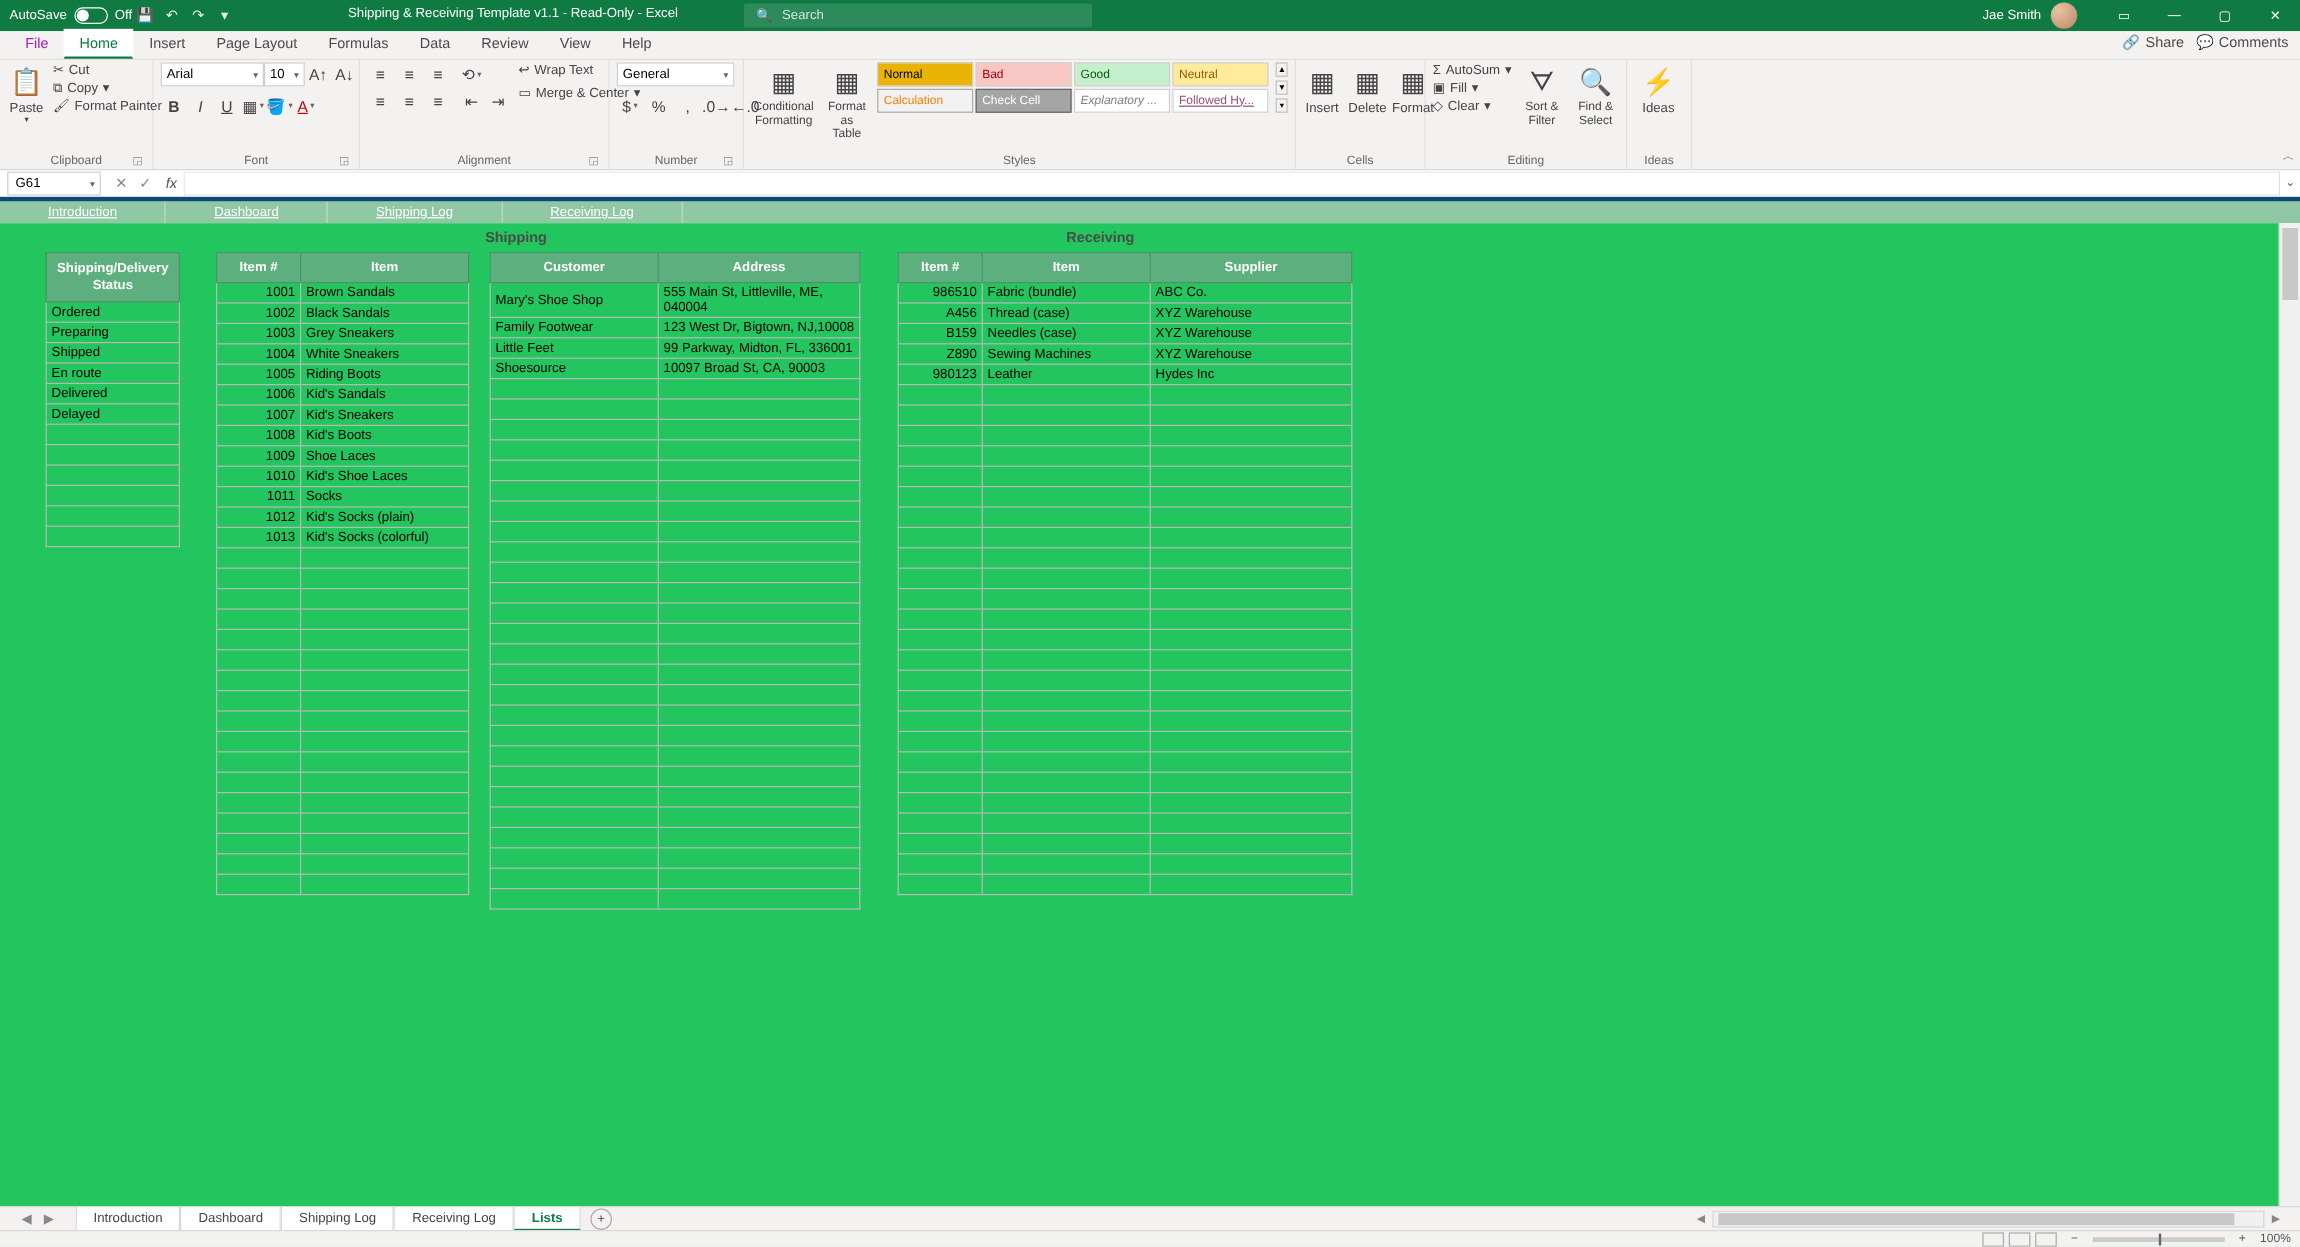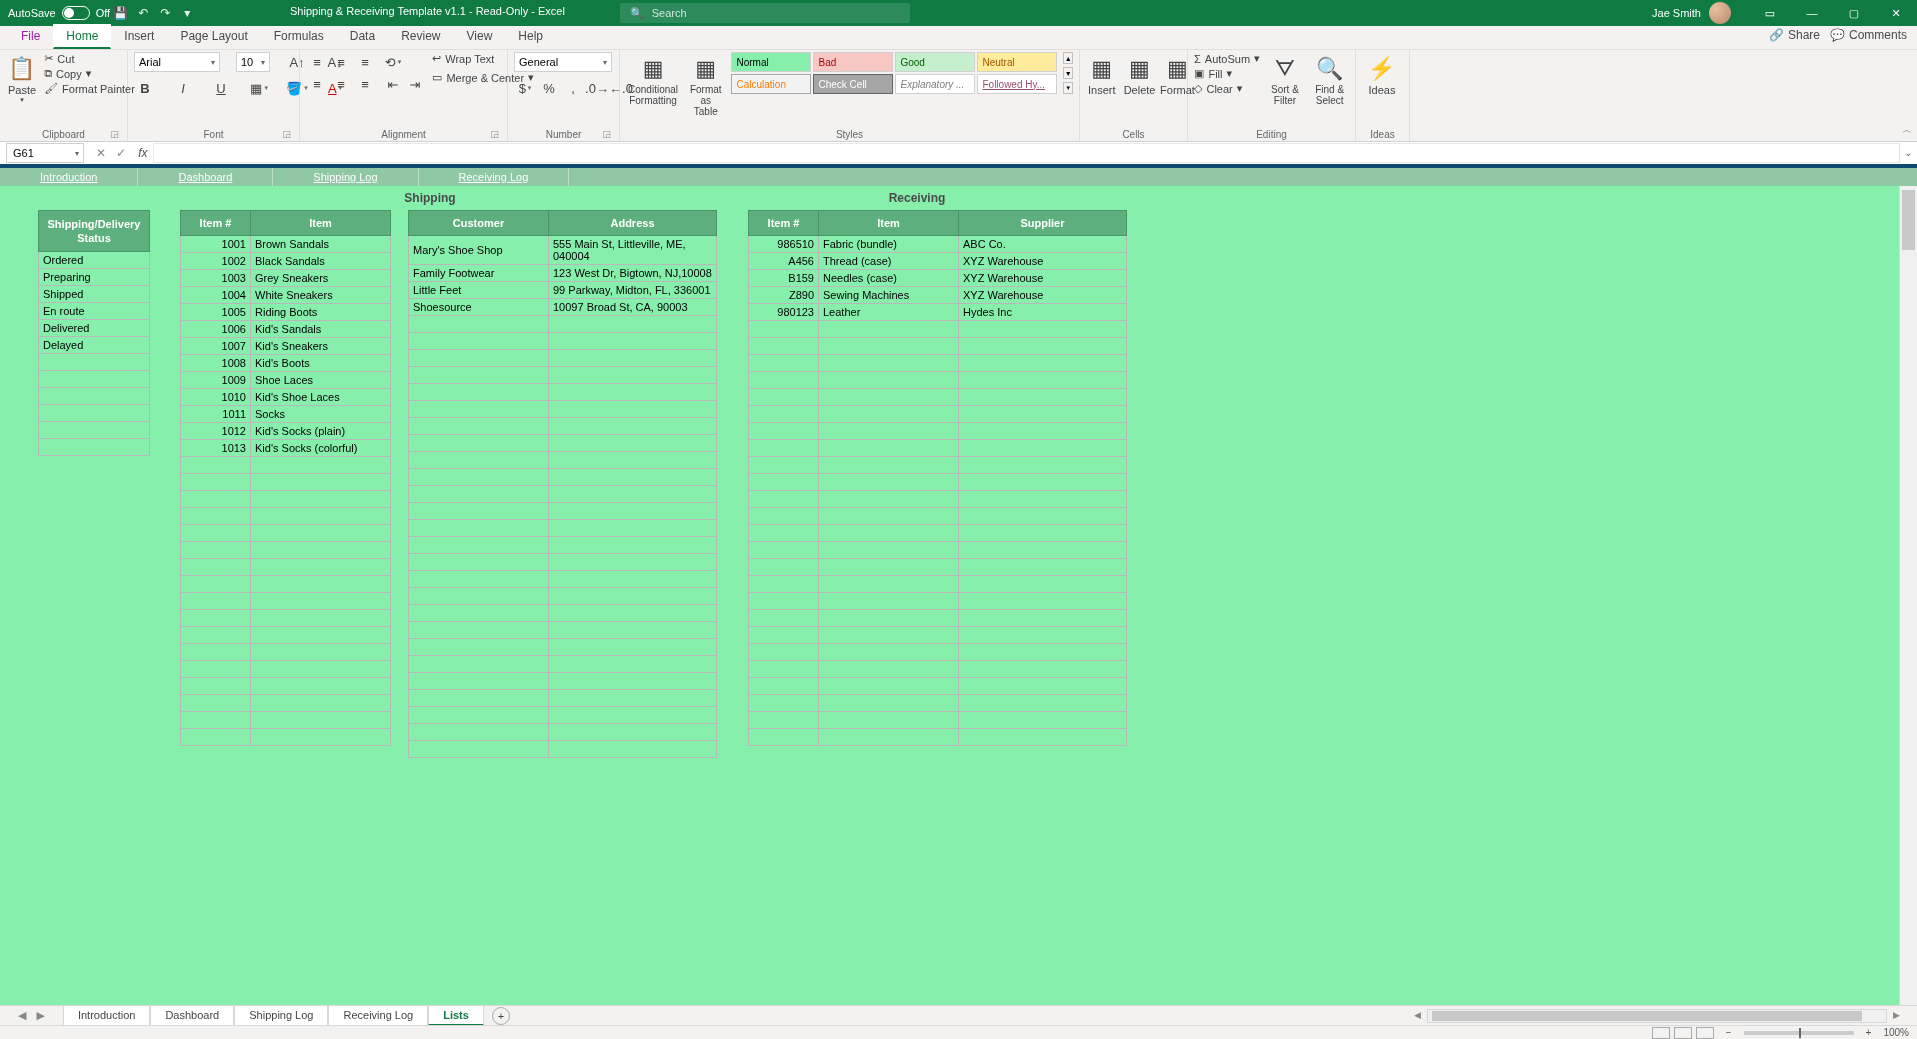--- a/index.html
+++ b/index.html
@@ -29,21 +29,21 @@
 
 .ribbon { height:92px; background:#f3f2f1; border-bottom:1px solid #d0d0d0; display:flex; }
 .rgroup { border-right:1px solid #e1dfdd; padding:2px 6px 0 6px; display:flex; flex-direction:column; position:relative; }
 .rgroup-body { flex:1; display:flex; gap:6px; align-items:flex-start; }
 .rgroup-label { text-align:center; font-size:10px; color:#666; padding:2px 0 1px; position:relative; }
 .rgroup-label .dlg { position:absolute; right:2px; top:2px; font-size:9px; color:#888; }
 .big-btn { display:flex; flex-direction:column; align-items:center; justify-content:center; width:40px; padding:4px 2px; font-size:11px; color:#444; }
 .big-btn .ico { font-size:22px; margin-bottom:2px; }
 .small-stack { display:flex; flex-direction:column; gap:2px; font-size:11px; color:#444; }
 .small-stack div { display:flex; align-items:center; gap:4px; white-space:nowrap; }
-.font-row1 { display:flex; gap:16px; align-items:center; }
+.font-row1 { display:flex; gap:0; align-items:center; }
 .combo { height:20px; border:1px solid #cfcfcf; background:#fff; font-size:11px; padding:0 18px 0 4px; position:relative; display:flex; align-items:center; }
 .combo::after { content:"▾"; position:absolute; right:4px; font-size:8px; color:#666; }
 .icon-btn { width:22px; height:20px; display:flex; align-items:center; justify-content:center; font-size:13px; color:#444; }
 .icon-btn.dd::after { content:"▾"; font-size:7px; margin-left:2px; color:#666; }
 .align-grid { display:grid; grid-template-columns:repeat(3,22px); grid-template-rows:20px 20px; gap:2px; }
 .style-cell { height:20px; border:1px solid #d0d0d0; font-size:10px; display:flex; align-items:center; padding:0 4px; overflow:hidden; white-space:nowrap; }
 .style-spin { display:flex; flex-direction:column; justify-content:space-between; height:42px; width:14px; }
 .style-spin div { height:12px; border:1px solid #c0c0c0; font-size:7px; display:flex; align-items:center; justify-content:center; background:#f3f2f1; }
 
 
@@ -53,21 +53,21 @@
 .fx-ctrl { display:flex; gap:10px; margin:0 12px; color:#888; font-size:12px; }
 .fx-label { font-style:italic; font-size:12px; color:#555; margin-right:6px; }
 .fx-input { flex:1; height:20px; border:1px solid #e8e8e8; border-right:none; }
 .fx-expand { width:18px; text-align:center; color:#666; font-size:10px; border-left:1px solid #e0e0e0; height:20px; line-height:20px; }
 
 
 .nav-strip { height:18px; background:#90c7a4; display:flex; }
 .nav-strip a { flex:0 0 auto; padding:0 40px; font-size:11px; color:#fff; text-decoration:underline; line-height:18px; border-right:1px solid rgba(255,255,255,.4); }
 
 
-.sheet { position:absolute; left:0; right:18px; top:186px; bottom:34px; overflow:hidden; background:#86efac; }
+.sheet { position:absolute; left:0; right:18px; top:186px; bottom:34px; overflow:hidden; background:#22c55e; }
 .vscroll { position:absolute; right:0; top:186px; bottom:34px; width:18px; background:#f0f0f0; border-left:1px solid #d8d8d8; }
 .vscroll .thumb { position:absolute; top:4px; left:2px; right:2px; height:60px; background:#c8c8c8; }
 
 .section-title { text-align:center; font-size:12px; font-weight:bold; color:#4a4a4a; height:20px; line-height:20px; }
 
 .block { position:absolute; }
 .tbl { border-collapse:collapse; font-size:11px;margin-left:20px; }
 .tbl th { background:#5db07e; color:#fff; font-weight:bold; padding:6px 4px; border:1px solid #4a9468; text-align:center; }
 .tbl td { border:1px solid #b8b8b8; padding:2px 4px; height:17px; }
 .tbl td.r { text-align:right; }
@@ -257,21 +257,21 @@
     <div class="rgroup-body">
       <div class="big-btn" style="width:60px">
           <span class="ico">▦</span>
           <span style="font-size:10px;text-align:center;line-height:11px">Conditional Formatting</span>
         </div>
       <div class="big-btn" style="width:56px">
           <span class="ico">▦</span>
           <span style="font-size:10px;text-align:center;line-height:11px">Format as Table</span>
         </div>
       <div id="style-gal" style="display:grid;grid-template-columns:repeat(4,80px);grid-template-rows:20px 20px;gap:2px">
-          <div class="style-cell" style="background: #86efac; color: rgb(0, 0, 0); text-align: center;">Normal</div>
+          <div class="style-cell" style="background: #eab308; color: rgb(0, 0, 0); text-align: center;">Normal</div>
           <div class="style-cell" style="background: rgb(248, 199, 196); color: rgb(156, 0, 6);">Bad</div>
           <div class="style-cell" style="background: rgb(198, 239, 206); color: rgb(0, 97, 0); text-align: center;">Good</div>
           <div class="style-cell" style="background: rgb(255, 235, 156); color: rgb(156, 87, 0);">Neutral</div>
           <div class="style-cell" style="background: rgb(242, 242, 242); color: rgb(250, 125, 0); border: 1px solid rgb(170, 170, 170);">Calculation</div>
           <div class="style-cell" style="background: rgb(165, 165, 165); color: rgb(255, 255, 255); border: 1px solid rgb(102, 102, 102);">Check Cell</div>
           <div class="style-cell" style="background: rgb(255, 255, 255); color: rgb(127, 127, 127); font-style: italic;">Explanatory ...</div>
           <div class="style-cell" style="background: rgb(255, 255, 255); color: rgb(149, 79, 114); text-decoration: underline;">Followed Hy...</div>
         </div>
       <div class="style-spin">
         <div>▲</div>

